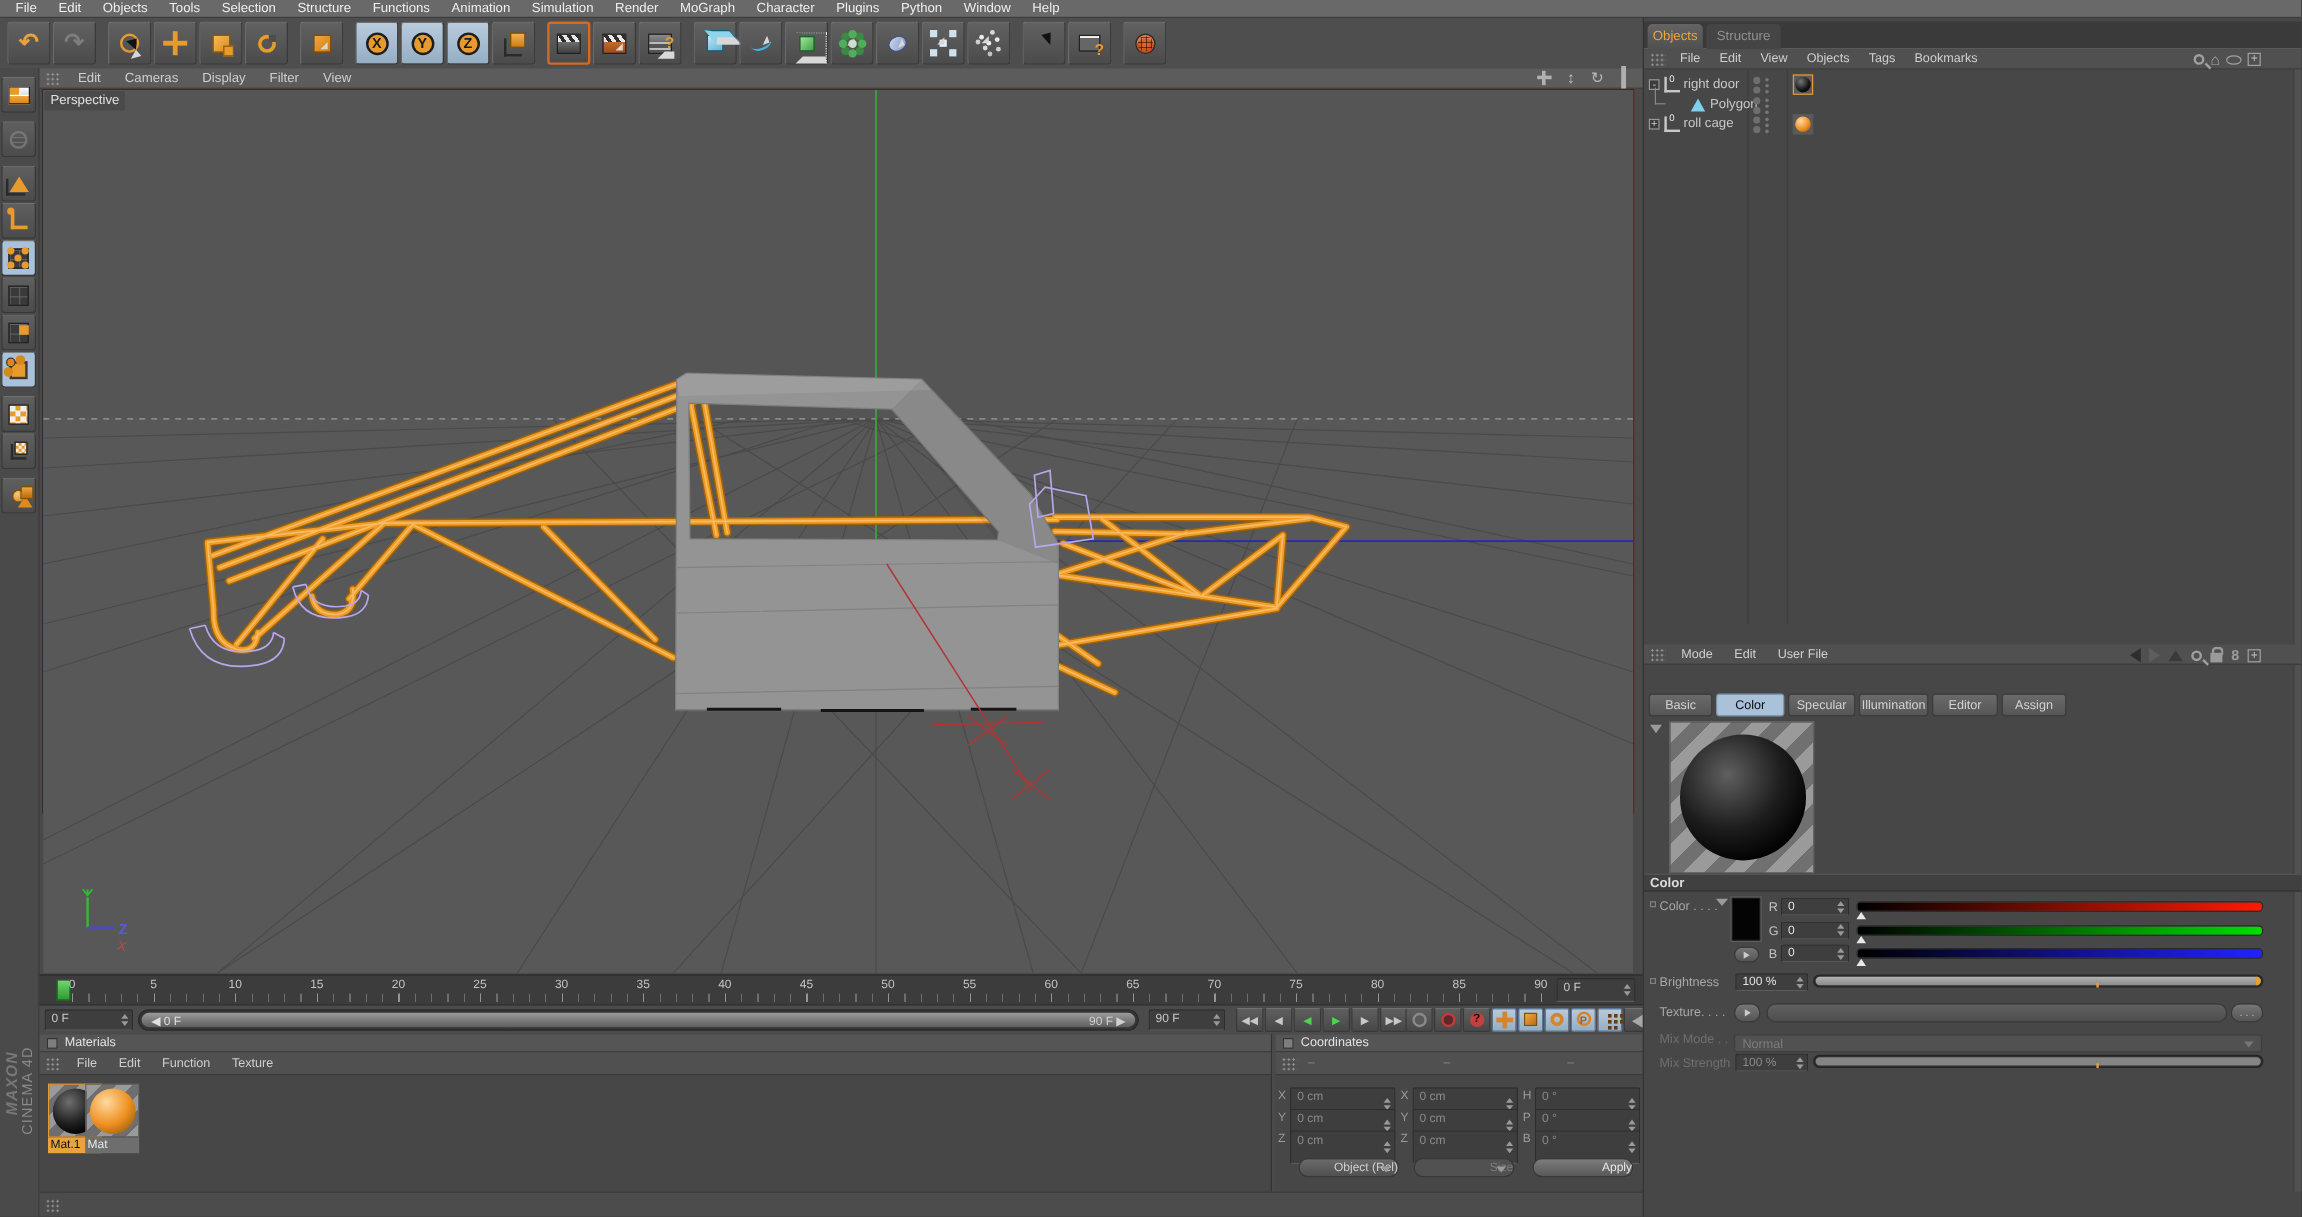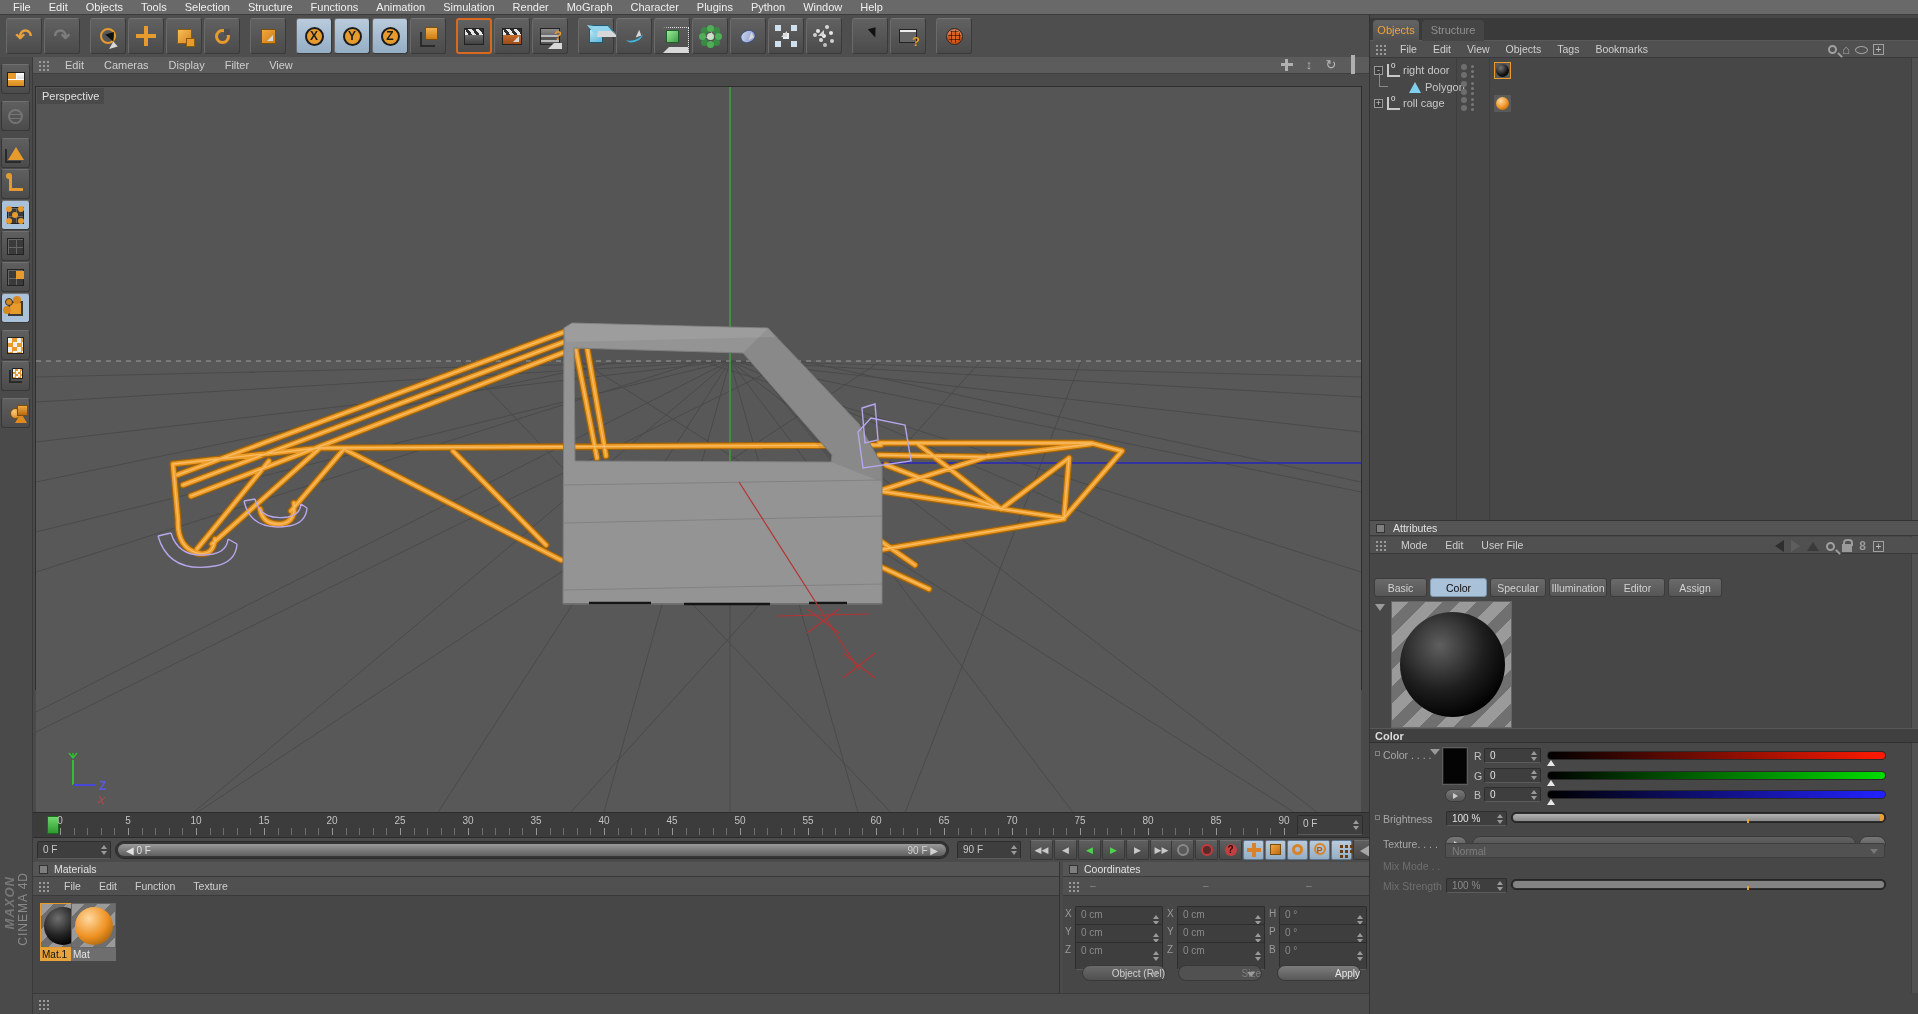--- a/index.html
+++ b/index.html
@@ -103,21 +103,21 @@
   
   .vpmenu{left:33px;top:57px;width:1336px;height:17px;background:#5c5c5c;border-bottom:1px solid #3f3f3f;display:flex;align-items:center;}
   .vpmenu .mitem{color:#cfcfcf;font-size:11px;padding:0 10px;}
   .grip{width:13px;height:11px;margin:0 4px 0 5px;background:radial-gradient(#9a9a9a 28%,transparent 30%) 0 0/4px 4px;}
   .vpnav{position:absolute;right:8px;top:1px;display:flex;gap:6px;}
   .vpnav .nv{width:16px;height:14px;color:#b8b8b8;font-size:13px;line-height:14px;text-align:center;}
   .nv-cross{position:relative;}
   .nv-cross::after{content:"";position:absolute;left:6px;top:1px;width:3px;height:12px;background:#b0b0b0;}
   .nv-cross::before{content:"";position:absolute;left:2px;top:5px;width:12px;height:3px;background:#b0b0b0;}
   .nv-box{border:2px solid #b0b0b0;width:13px;height:11px;margin-top:1px;}
-  .canvas{left:35px;top:86px;width:1327px;height:604px;background:#c2410c;border:1px solid #2e2e2e;}
+  .canvas{left:35px;top:74px;width:1327px;height:604px;background:#c2410c;border:1px solid #2e2e2e;}
   .vplabel{position:absolute;left:1px;top:1px;background:#4a4a4a;color:#e0e0e0;font-size:11px;padding:2px 5px;}
 
   
   .ruler{left:33px;top:812px;width:1336px;height:26px;background:#3c3c3c;border-top:1px solid #2c2c2c;border-bottom:1px solid #2c2c2c;}
   .tickstrip{position:absolute;left:27px;width:1240px;bottom:2px;height:7px;
      background:repeating-linear-gradient(90deg,#969696 0 1px,transparent 1px 68px),repeating-linear-gradient(90deg,#6e6e6e 0 1px,transparent 1px 13.6px);}
   .rnum{position:absolute;top:2px;width:26px;text-align:center;font-size:10px;color:#c2c2c2;}
   .playhead{position:absolute;left:14px;top:3px;width:12px;height:18px;background:linear-gradient(#6fd86f,#2f9a2f);border:1px solid #1d6a1d;}
   .fld{position:relative;background:#3e3e3e;border:1px solid #2d2d2d;border-bottom-color:#5c5c5c;border-radius:2px;
        font-size:10px;color:#c8c8c8;padding:2px 12px 0 5px;}
@@ -716,24 +716,20 @@
             <span class="tlabel" style="left: 33px;">roll cage</span>
             <span class="vdots" style="left: 91px;"></span>
             <span class="vdots2" style="left: 101px;"></span>
             <div class="mtagbox" style="left: 124px;">
               <div class="mtag" style="background: radial-gradient(circle at 36% 30%, rgb(255, 217, 160), rgb(238, 145, 34) 55%, rgb(138, 82, 6));"></div>
             </div>
           </div></span>
     </div>
     <div class="vscroll"></div>
 
-    <div class="attr-title">
-      <span class="sq"></span>
-      <span>Attributes</span>
-    </div>
     <div class="attr-menu">
       <span class="grip"></span>
       <span style="display:flex">
           <div class="mitem">Mode</div>
           <div class="mitem">Edit</div>
           <div class="mitem">User File</div>
         </span>
     </div>
     <div class="attr-icons">
       <span class="tri l"></span>
@@ -811,21 +807,21 @@
     <span class="arow-lbl" style="left:13px;top:823px;">Texture. . . .</span>
     <div class="pillbtn" style="left:75px;top:821px;width:22px;height:16px;">
         <span class="pt" style="margin-top:4px"></span>
       </div>
     <div class="texfld" style="top:821px;"></div>
     <div class="pillbtn" style="left:489px;top:821px;width:27px;height:16px;font-size:9px;color:#bbb;text-align:center;line-height:15px;">
       <span>. . .</span>
     </div>
 
     <span class="arow-lbl dis" style="left:13px;top:845px;">Mix Mode . .</span>
-    <div class="ddfld" style="top:828px;">
+    <div class="ddfld" style="top:847px;">
       <span>Normal</span>
       <span class="dda" style="position:absolute;right:6px;top:5px;border-left:4px solid transparent;border-right:4px solid transparent;border-top:5px solid #777;"></span>
     </div>
 
     <span class="arow-lbl dis" style="left:13px;top:865px;">Mix Strength</span>
     <div class="fld dis" style="position:absolute;left:76px;top:863px;width:61px;height:15px;padding-top:1px;">
       <span>100 %</span>
       <span class="spin">
           <i class="up"></i>
           <i class="dn"></i>

